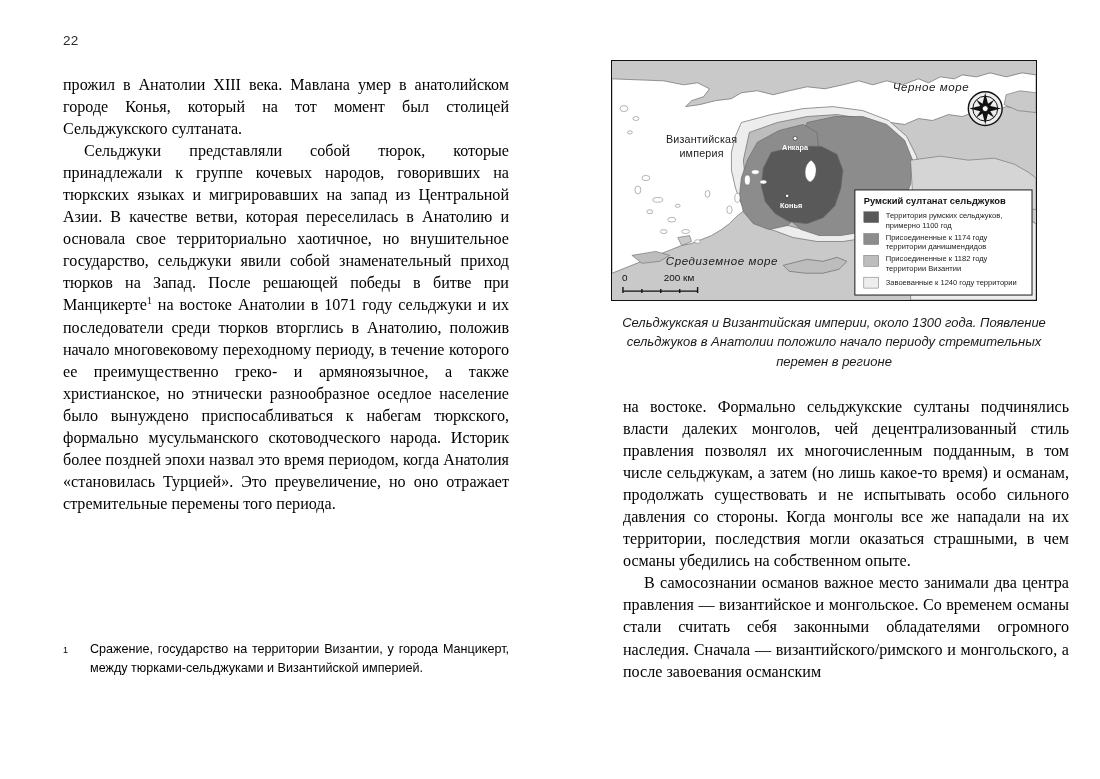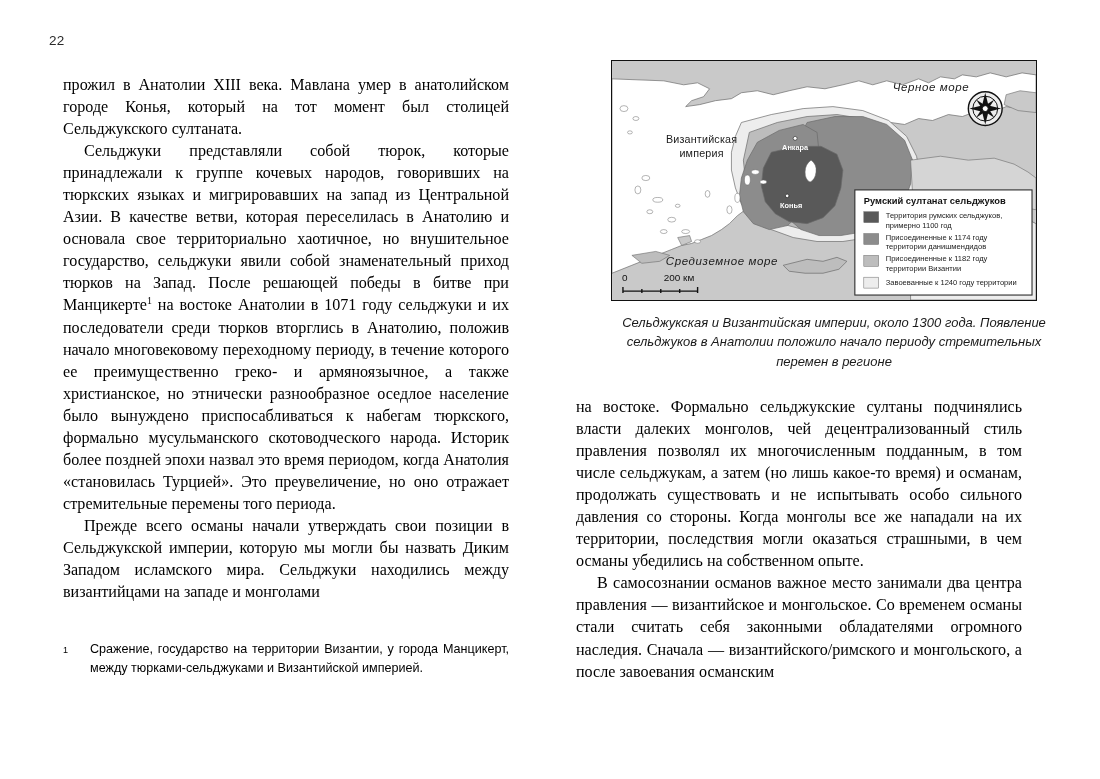--- a/index.html
+++ b/index.html
@@ -24,21 +24,21 @@
 
   
   .folio {
     position: absolute;
     top: 33px;
     font-family: "Liberation Sans", "DejaVu Sans", sans-serif;
     font-size: 13.5px;
     color: #2a2a2a;
     letter-spacing: .2px;
   }
-  .folio-left  { left: 49px; }
+  .folio-left  { left: 63px; }
   .folio-right { left: 1008px; margin-top: 44px; }
 
   
   .col {
     position: absolute;
     width: 446px;
   }
   .col-left  { left: 63px;  top: 74px; }
 
   p.body {
@@ -154,37 +154,36 @@
     font-family: "Liberation Sans", "DejaVu Sans", sans-serif;
     font-style: italic;
     font-size: 13px;
     line-height: 19.4px;
     color: #1a1a1a;
     text-align: center;
   }
 
   .col-right-body {
     position: absolute;
-    left: 576px;
+    left: 623px;
     top: 396px;
     width: 446px;
   }
 </style>
 </head>
 <body>
 
 <div class="page">
 
   <div class="folio folio-left">22</div>
   <div class="folio folio-right">23</div>
 
   <div class="col col-left">
     <p class="body"><span>прожил в Анатолии XIII века. Мавлана умер в анатолийском городе Конья, который на тот момент был столицей Сельджукского султаната.</span></p>
     <p class="body indent"><span>Сельджуки представляли собой тюрок, которые принадлежали к группе кочевых народов, говоривших на тюркских языках и мигрировавших на запад из Центральной Азии. В качестве ветви, которая переселилась в Анатолию и основала свое территориально хаотичное, но внушительное государство, сельджуки явили собой знаменательный приход тюрков на Запад. После решающей победы в битве при Манцикерте</span><sup class="fnref">1</sup><span> на востоке Анатолии в 1071 году сельджуки и их последователи среди тюрков вторглись в Анатолию, положив начало многовековому переходному периоду, в течение которого ее преимущественно греко- и армяноязычное, а также христианское, но этнически разнообразное оседлое население было вынуждено приспосабливаться к набегам тюркского, формально мусульманского скотоводческого народа. Историк более поздней эпохи назвал это время периодом, когда Анатолия «становилась Турцией». Это преувеличение, но оно отражает стремительные перемены того периода.</span></p>
-    <p class="body indent"><span>Прежде всего османы начали утверждать свои позиции в Сельджукской империи, которую мы могли бы назвать Диким Западом исламского мира. Сельджуки находились между византийцами на западе и монголами</span></p>
   </div>
 
   <div class="footnote">
     <div class="fn-num">1</div>
     <div class="fn-text">Сражение, государство на территории Византии, у города Манцикерт, между тюрками-сельджуками и Византийской империей.</div>
   </div>
 
   <div class="figure">
     <svg class="map-svg" viewBox="0 0 426 241" preserveAspectRatio="none">
 

